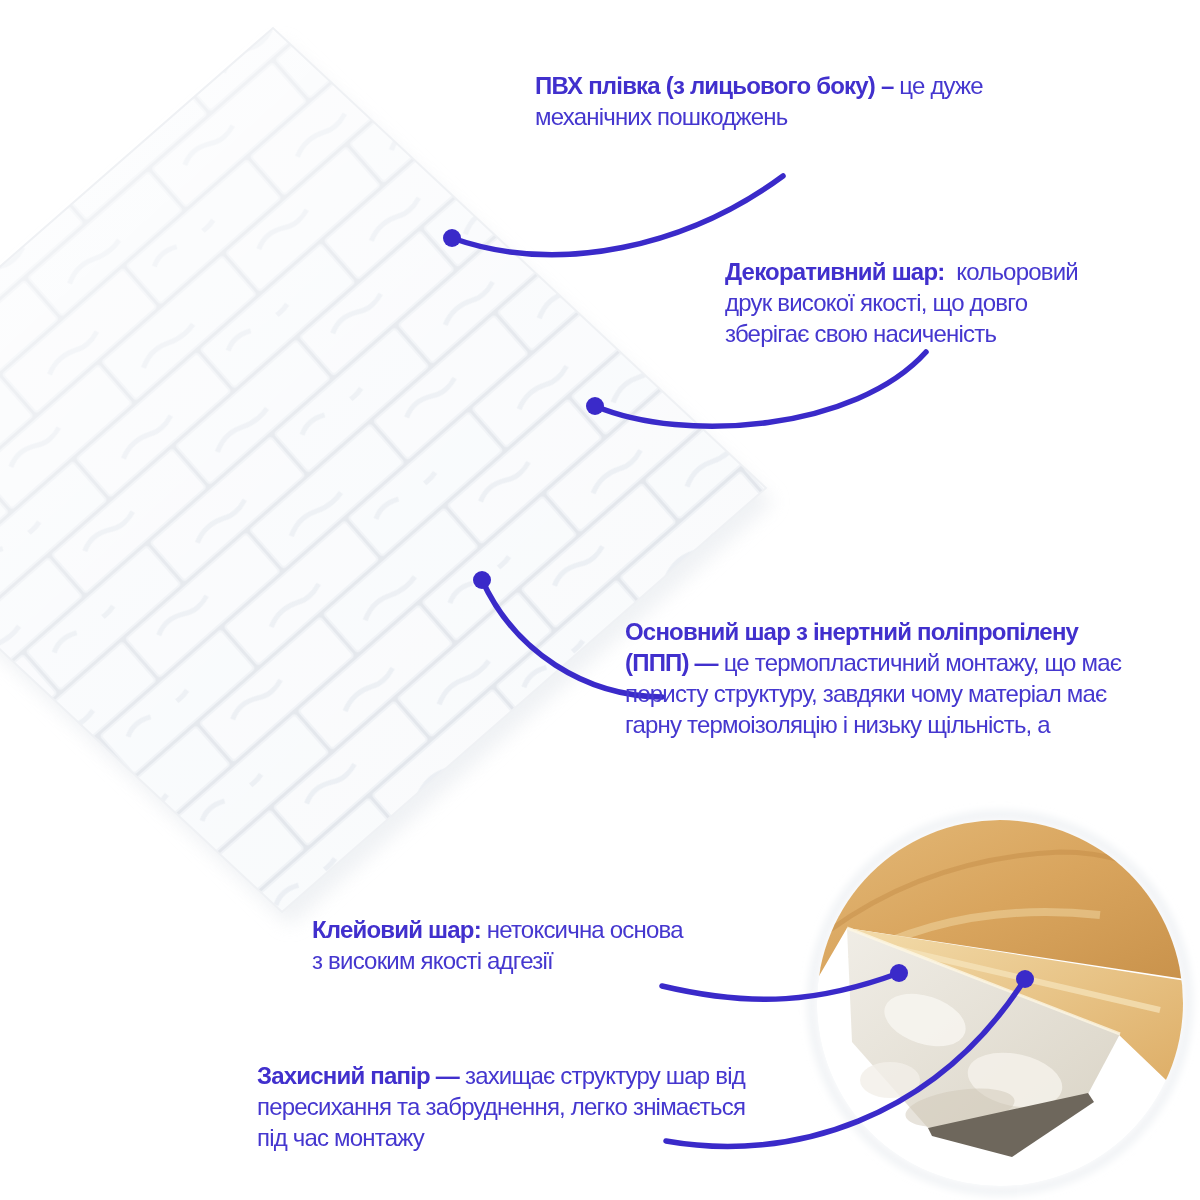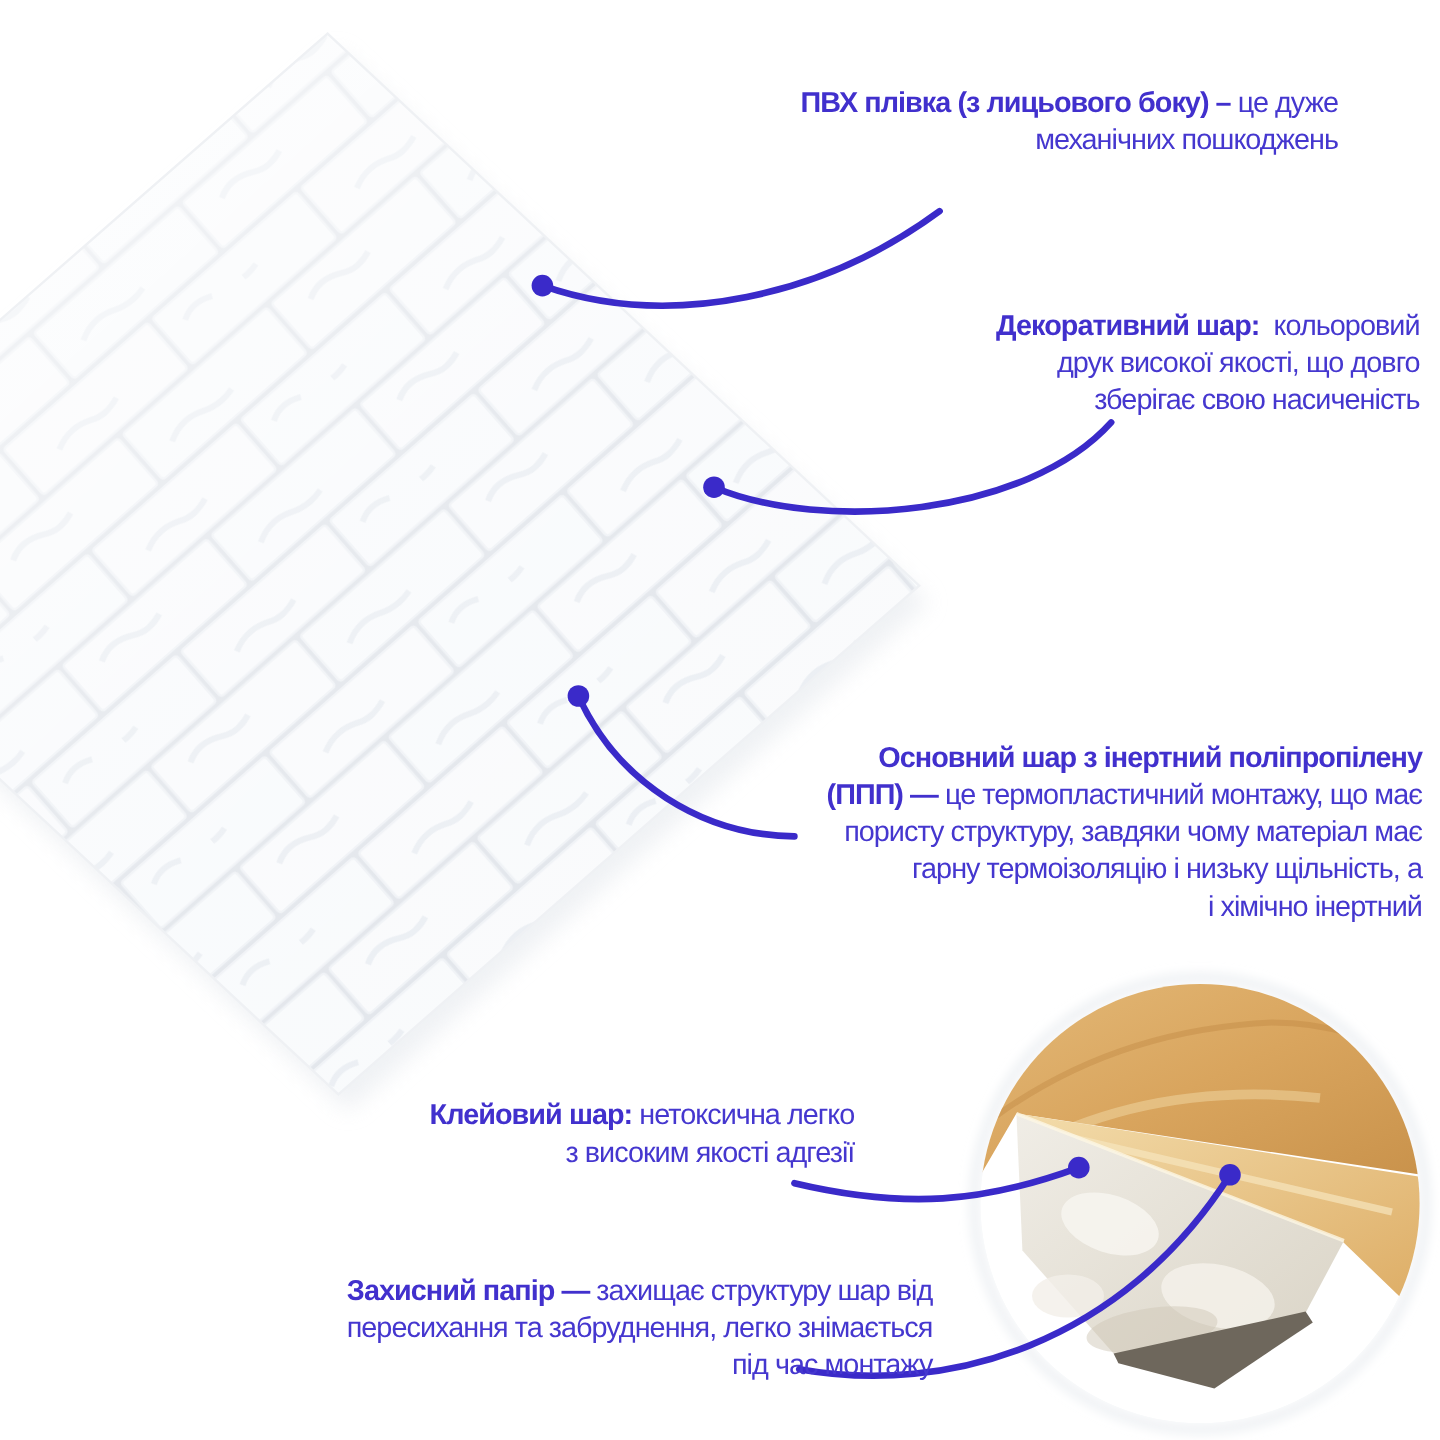--- a/index.html
+++ b/index.html
@@ -2,21 +2,21 @@
 <html><head>
 <meta charset="utf-8">
 <style>
   html,body{margin:0;padding:0;background:#ffffff;}
   .stage{
     position:relative;width:1200px;height:1200px;overflow:hidden;background:#ffffff;
     font-family:"Liberation Sans", sans-serif;
   }
   .hero{position:absolute;left:0;top:0;width:1200px;height:1200px;}
   .callout{
-    position:absolute;text-align:right;color:#4537cf;
+    position:absolute;text-align:left;color:#4537cf;
     font-size:24px;line-height:31px;letter-spacing:-0.8px;font-weight:400;
   }
   .callout .cl{white-space:pre;}
   .callout b{font-weight:700;color:#4130cd;}
 </style>
 </head>
 <body>
 
 <div class="stage">
 
@@ -116,36 +116,35 @@
       <circle cx="899" cy="973" r="9"></circle>
       <circle cx="1025" cy="979" r="9"></circle>
     </g>
   </svg>
 
   <div class="callout" style="left:535px;top:70px;width:580px;">
     <div class="cl"><b>ПВХ плівка (з лицьового боку) – </b><span>це дуже</span></div>
     <div class="cl"><span>механічних пошкоджень</span></div>
   </div>
 
-  <div class="callout" style="left:743px;top:256px;width:440px;">
+  <div class="callout" style="left:725px;top:256px;width:440px;">
     <div class="cl"><b>Декоративний шар:</b><span>  кольоровий</span></div>
     <div class="cl"><span>друк високої якості, що довго</span></div>
     <div class="cl"><span>зберігає свою насиченість</span></div>
   </div>
 
   <div class="callout" style="left:625px;top:616px;width:560px;">
     <div class="cl"><b>Основний шар з інертний поліпропілену</b></div>
     <div class="cl"><b>(ППП) — </b><span>це термопластичний монтажу, що має</span></div>
     <div class="cl"><span>пористу структуру, завдяки чому матеріал має</span></div>
     <div class="cl"><span>гарну термоізоляцію і низьку щільність, а</span></div>
-    <div class="cl"><span>і хімічно інертний</span></div>
   </div>
 
   <div class="callout" style="left:312px;top:914px;width:400px;">
-    <div class="cl"><b>Клейовий шар:</b><span> нетоксична легко</span></div>
+    <div class="cl"><b>Клейовий шар:</b><span> нетоксична основа</span></div>
     <div class="cl"><span>з високим якості адгезії</span></div>
   </div>
 
   <div class="callout" style="left:257px;top:1060px;width:520px;">
     <div class="cl"><b>Захисний папір — </b><span>захищає структуру шар від</span></div>
     <div class="cl"><span>пересихання та забруднення, легко знімається</span></div>
     <div class="cl"><span>під час монтажу</span></div>
   </div>
 
 </div>

